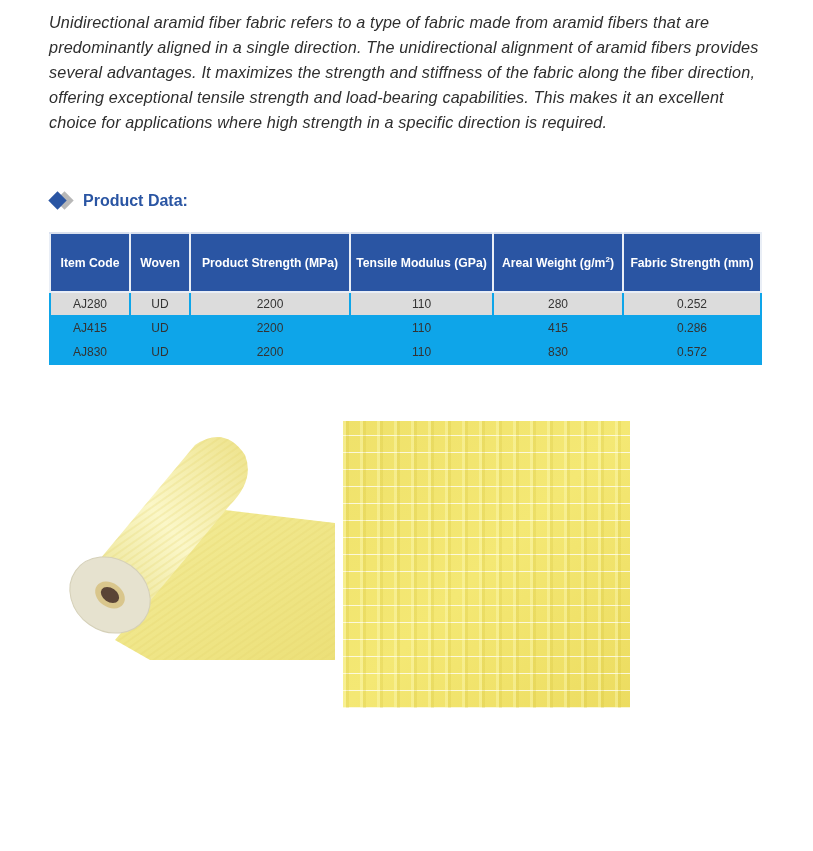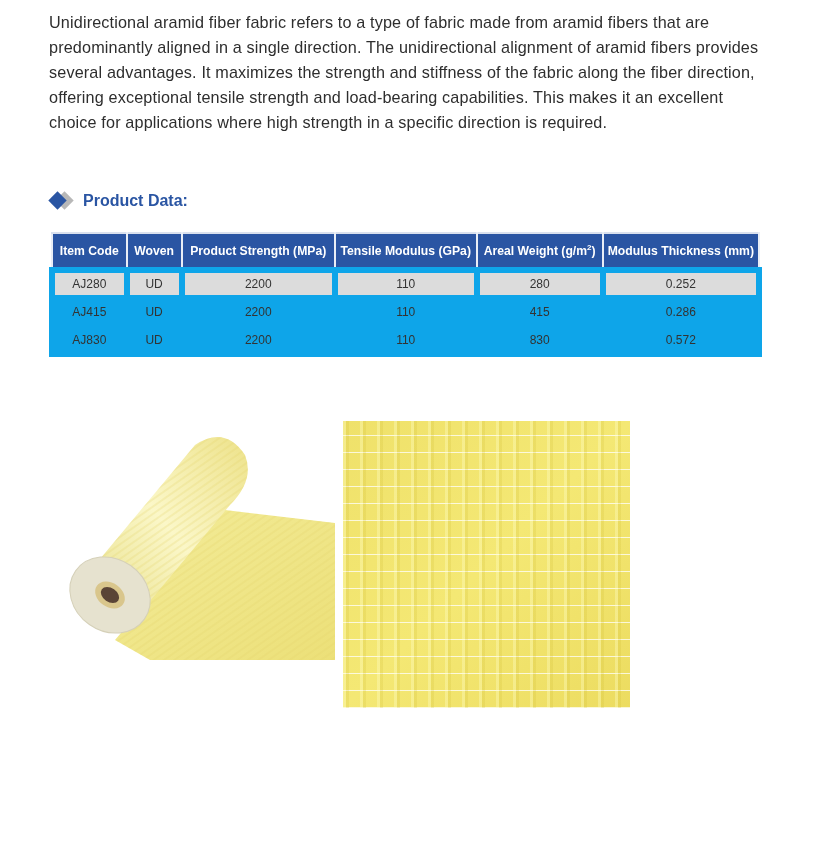--- a/index.html
+++ b/index.html
@@ -1,20 +1,20 @@
 <!DOCTYPE html>
 <html><head>
 <meta charset="utf-8">
 <style>
   html, body { margin: 0; padding: 0; background: #ffffff; }
   body { width: 813px; height: 851px; position: relative; overflow: hidden; font-family: "Liberation Sans", "DejaVu Sans", sans-serif; }
   .intro {
     position: absolute; left: 49px; top: 10px; width: 720px;
     font-size: 16.2px; line-height: 25px; color: #2e2e2e;
-    letter-spacing: 0.15px; margin: 0;
+    letter-spacing: 0.15px; margin: 0; font-style: italic;
   }
   .section-title {
     position: absolute; left: 49px; top: 189px; height: 24px;
     display: flex; align-items: center;
   }
   .diamond-wrap { position: relative; width: 28px; height: 22px; margin-right: 6px; }
   .diamond-back {
     position: absolute; left: 9px; top: 4px; width: 13px; height: 13px;
     background: #b8b8b8; transform: rotate(45deg);
   }
@@ -22,26 +22,26 @@
     position: absolute; left: 2px; top: 4px; width: 13px; height: 13px;
     background: #2a55a3; transform: rotate(45deg);
   }
   .section-title-text { font-size: 16px; font-weight: bold; color: #2a55a3; }
   table.spec {
     position: absolute; left: 49px; top: 232px; width: 713px;
     border-collapse: collapse; font-size: 12px; color: #333;
   }
   table.spec th {
     background: #2a55a3; color: #ffffff; font-weight: bold;
-    height: 33px; padding: 0 4px; font-size: 12.2px;
+    height: 33px; padding: 12px 4px; font-size: 12.2px;
     border: 2px solid #e9eef6; border-top: 2px solid #d9e0ee;
     white-space: nowrap;
   }
   table.spec td {
-    height: 22px; text-align: center; border: 6px solid #0ea5e9; padding: 0 4px;
+    height: 22px; text-align: center; border: 2px solid #0ea5e9; padding: 0 4px;
   }
   table.spec tr.odd td { background: #dcdcdc; }
   table.spec tr.even td { background: #0ea5e9; }
   sup { font-size: 8px; }
   .img-roll {
     position: absolute; left: 55px; top: 425px; width: 285px; height: 235px;
   }
   .img-weave {
     position: absolute; left: 343px; top: 421px; width: 287px; height: 287px;
     background-color: #f1e36a;
@@ -65,21 +65,21 @@
 </div>
 
 <table class="spec">
   <thead>
     <tr>
       <th style="width:70px">Item Code</th>
       <th style="width:50px">Woven</th>
       <th style="width:150px">Product Strength (MPa)</th>
       <th style="width:133px">Tensile Modulus (GPa)</th>
       <th style="width:120px"><span>Areal Weight (g/m</span><sup>2</sup><span>)</span></th>
-      <th>Modulus Thickness (mm)</th>
+      <th>Fabric Strength (mm)</th>
     </tr>
   </thead>
   <tbody>
     <tr class="odd">
       <td>AJ280</td>
       <td>UD</td>
       <td>2200</td>
       <td>110</td>
       <td>280</td>
       <td>0.252</td>

